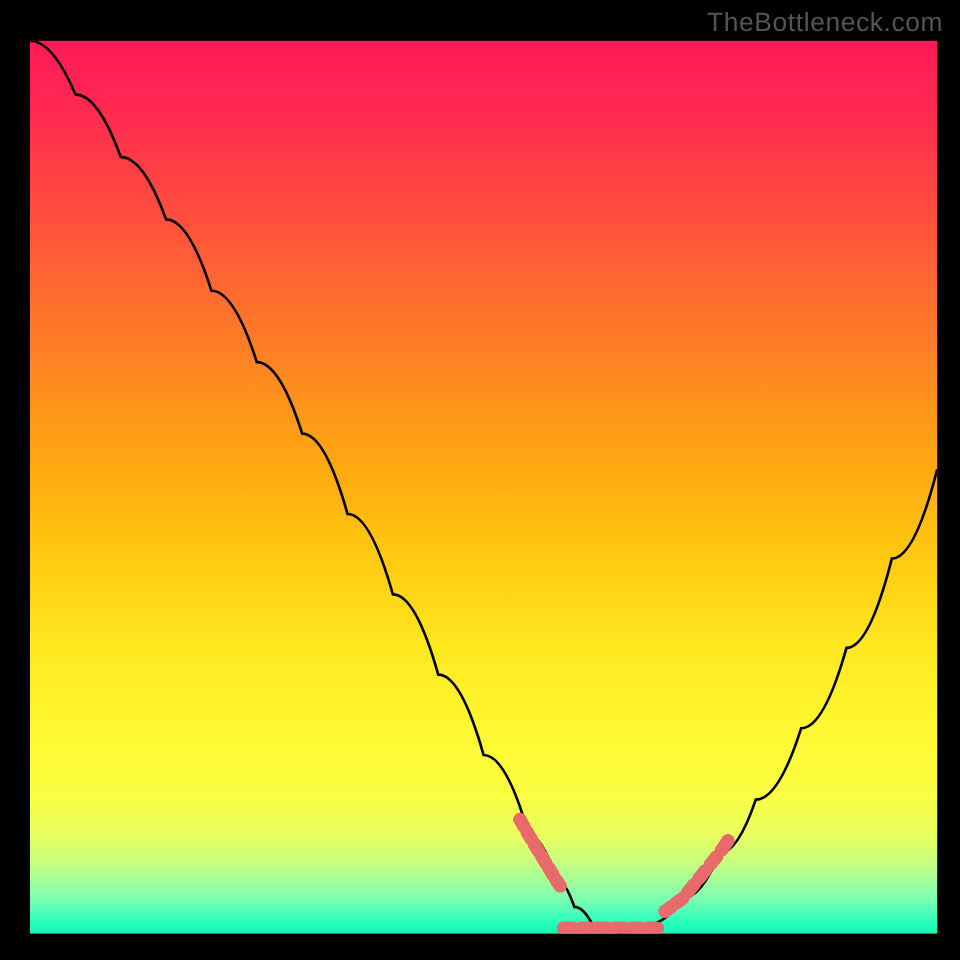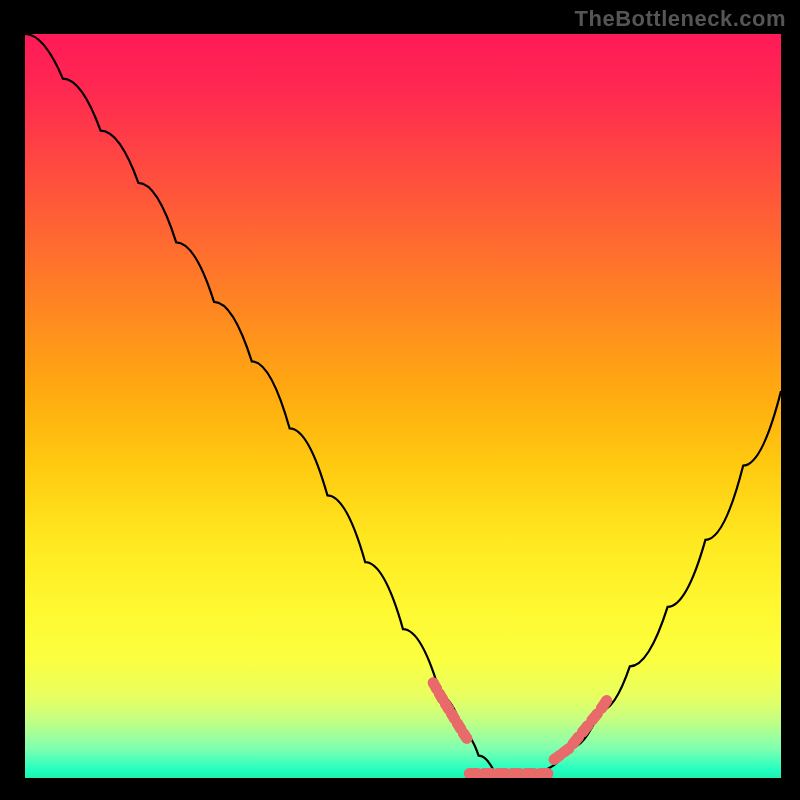--- a/index.html
+++ b/index.html
@@ -10,21 +10,21 @@
     position: relative;
     overflow: hidden;
     font-family: Arial, sans-serif;
   }
   .watermark {
     position: absolute;
     top: 6px;
     right: 14px;
     color: #555;
     font-size: 22px;
-    font-weight: 700;
+    font-weight: 400;
     letter-spacing: 0.5px;
     z-index: 10;
   }
   .plot {
     position: absolute;
     left: 25px;
     top: 34px;
     width: 756px;
     height: 744px;
   }

